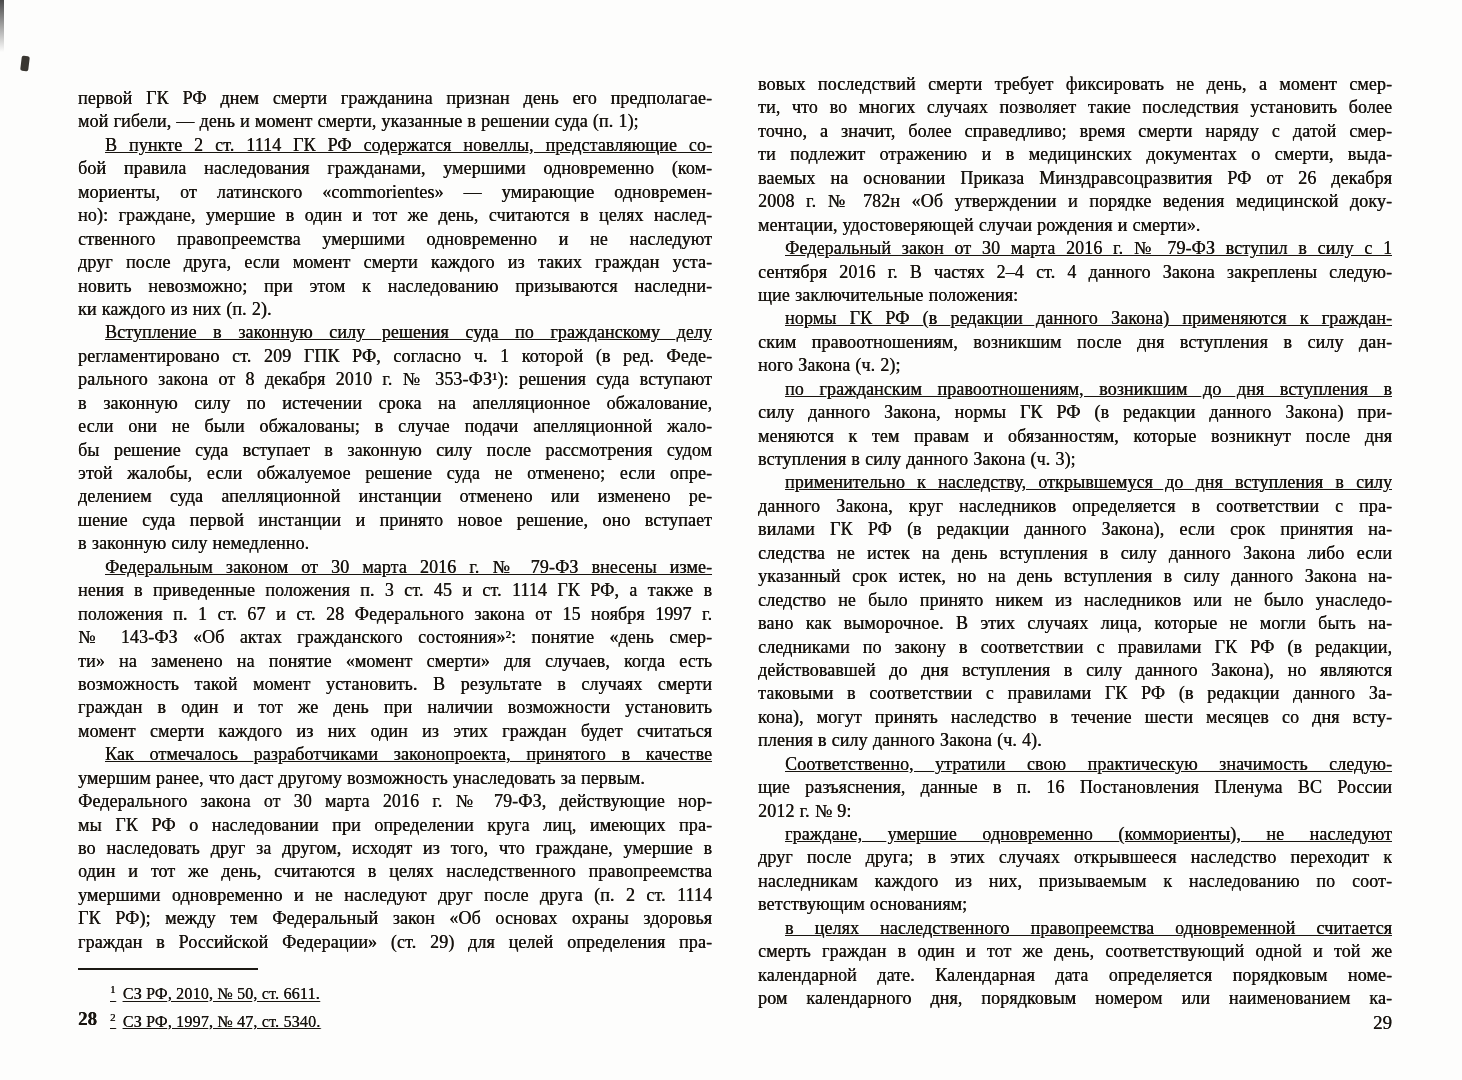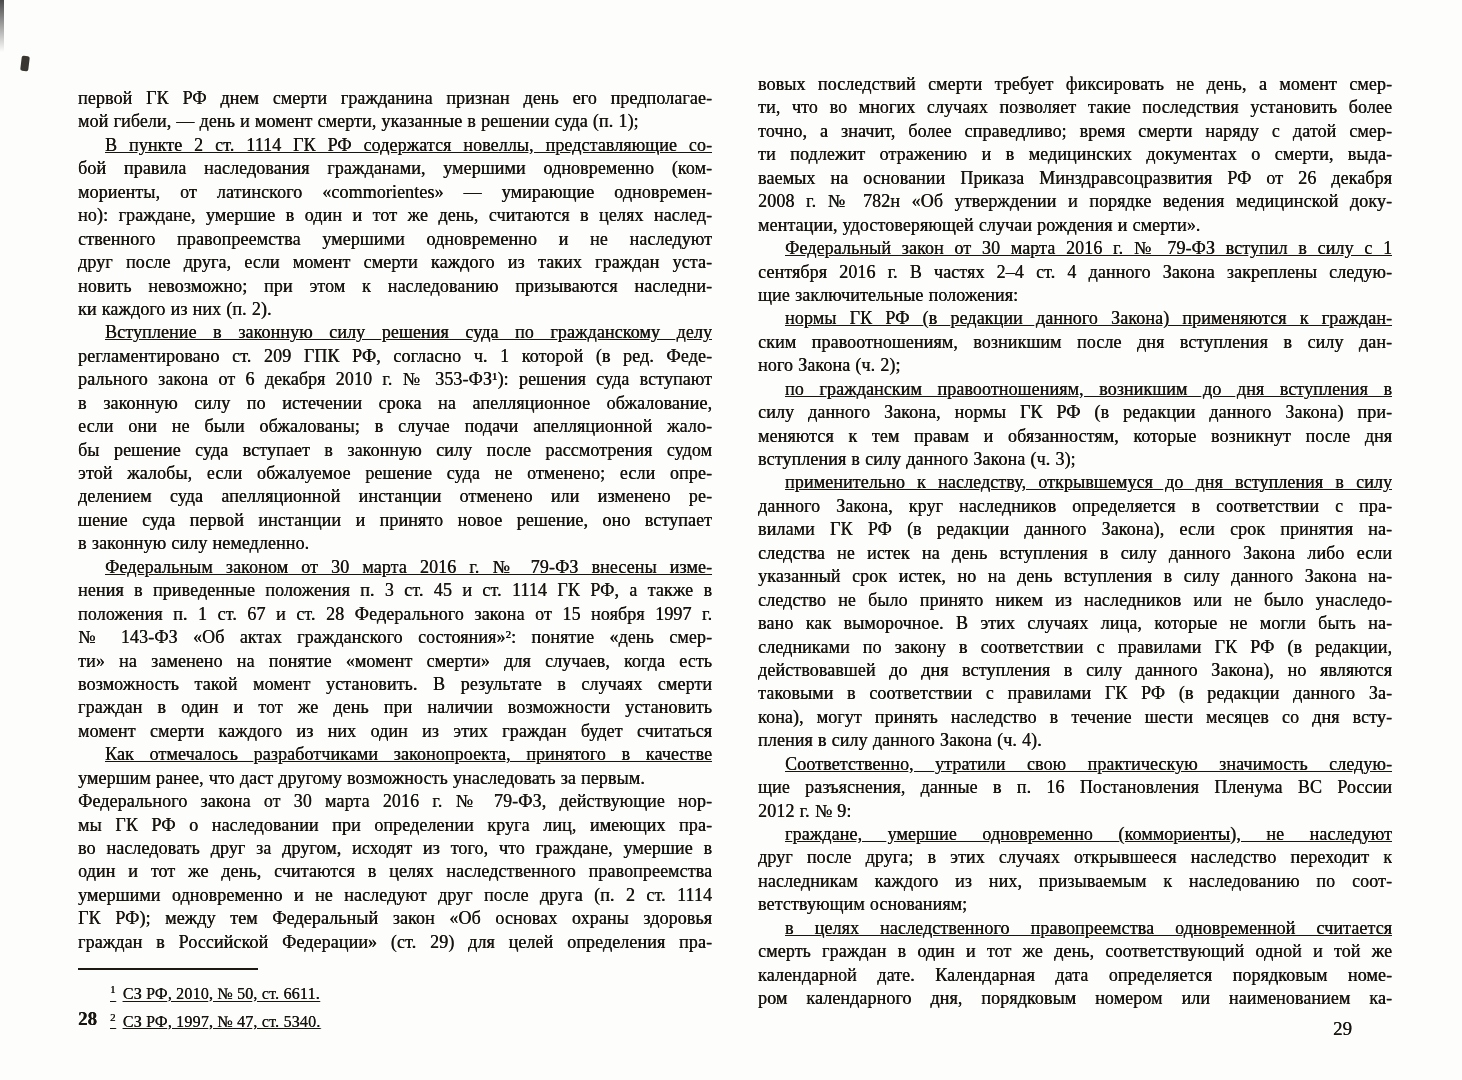--- a/index.html
+++ b/index.html
@@ -54,21 +54,21 @@
     font-size: 11px;
     margin-right: 7px;
   }
 
   .page-number {
     position: absolute;
     font-size: 19px;
     text-shadow: 0.3px 0 0 currentColor;
   }
   .page-number-left  { left: 78px;  top: 1008px; font-weight: bold; }
-  .page-number-right { left: 718px; top: 1012px; width: 634px; text-align: right; margin-top: 6px; }
+  .page-number-right { left: 758px; top: 1012px; width: 634px; text-align: right; }
 
   
   .artifact-edge {
     position: absolute;
     left: 0; top: 0;
     width: 4px; height: 52px;
     background: linear-gradient(#4a4a4a, rgba(90,90,90,0));
   }
   .artifact-blob {
     position: absolute;
@@ -95,21 +95,21 @@
         <div class="line indent">В пункте 2 ст. 1114 ГК РФ содержатся новеллы, представляющие со-</div>
         <div class="line">бой правила наследования гражданами, умершими одновременно (ком-</div>
         <div class="line">мориенты, от латинского «commorientes» — умирающие одновремен-</div>
         <div class="line">но): граждане, умершие в один и тот же день, считаются в целях наслед-</div>
         <div class="line">ственного правопреемства умершими одновременно и не наследуют</div>
         <div class="line">друг после друга, если момент смерти каждого из таких граждан уста-</div>
         <div class="line">новить невозможно; при этом к наследованию призываются наследни-</div>
         <div class="line last">ки каждого из них (п. 2).</div>
         <div class="line indent">Вступление в законную силу решения суда по гражданскому делу</div>
         <div class="line">регламентировано ст. 209 ГПК РФ, согласно ч. 1 которой (в ред. Феде-</div>
-        <div class="line">рального закона от 6 декабря 2010 г. № 353-ФЗ¹): решения суда вступают</div>
+        <div class="line">рального закона от 8 декабря 2010 г. № 353-ФЗ¹): решения суда вступают</div>
         <div class="line">в законную силу по истечении срока на апелляционное обжалование,</div>
         <div class="line">если они не были обжалованы; в случае подачи апелляционной жало-</div>
         <div class="line">бы решение суда вступает в законную силу после рассмотрения судом</div>
         <div class="line">этой жалобы, если обжалуемое решение суда не отменено; если опре-</div>
         <div class="line">делением суда апелляционной инстанции отменено или изменено ре-</div>
         <div class="line">шение суда первой инстанции и принято новое решение, оно вступает</div>
         <div class="line last">в законную силу немедленно.</div>
         <div class="line indent">Федеральным законом от 30 марта 2016 г. № 79-ФЗ внесены изме-</div>
         <div class="line">нения в приведенные положения п. 3 ст. 45 и ст. 1114 ГК РФ, а также в</div>
         <div class="line">положения п. 1 ст. 67 и ст. 28 Федерального закона от 15 ноября 1997 г.</div>

